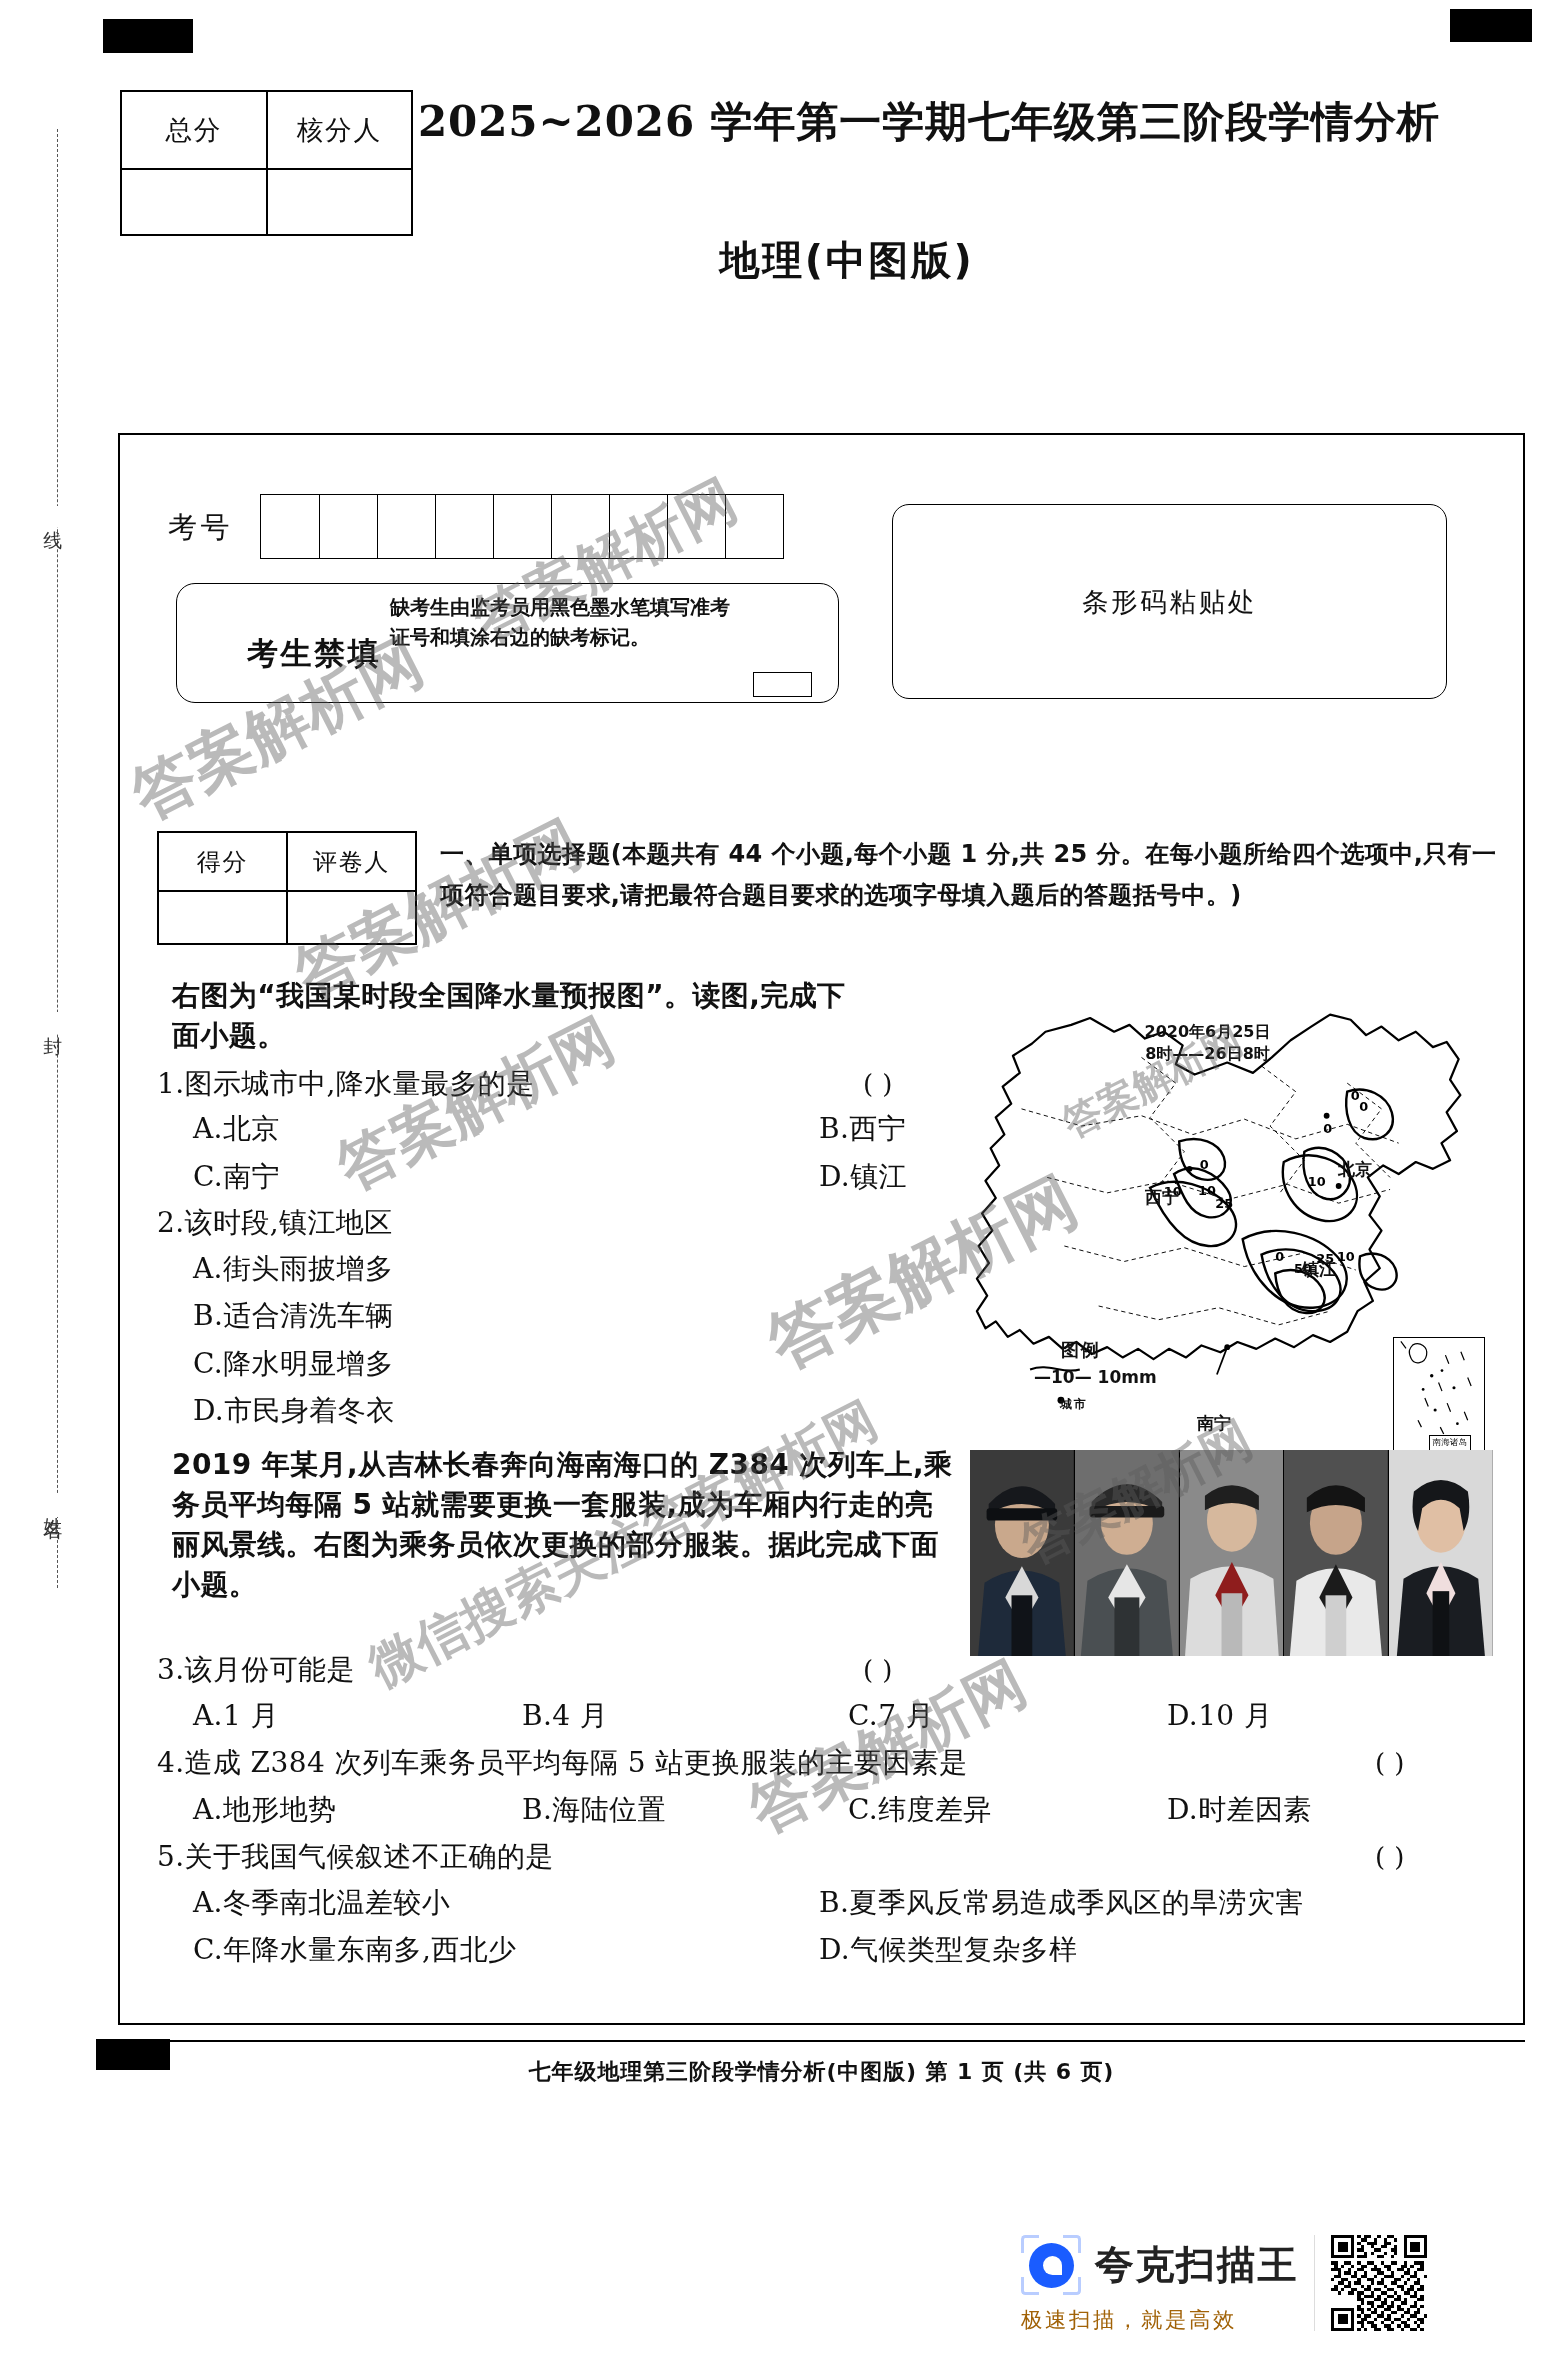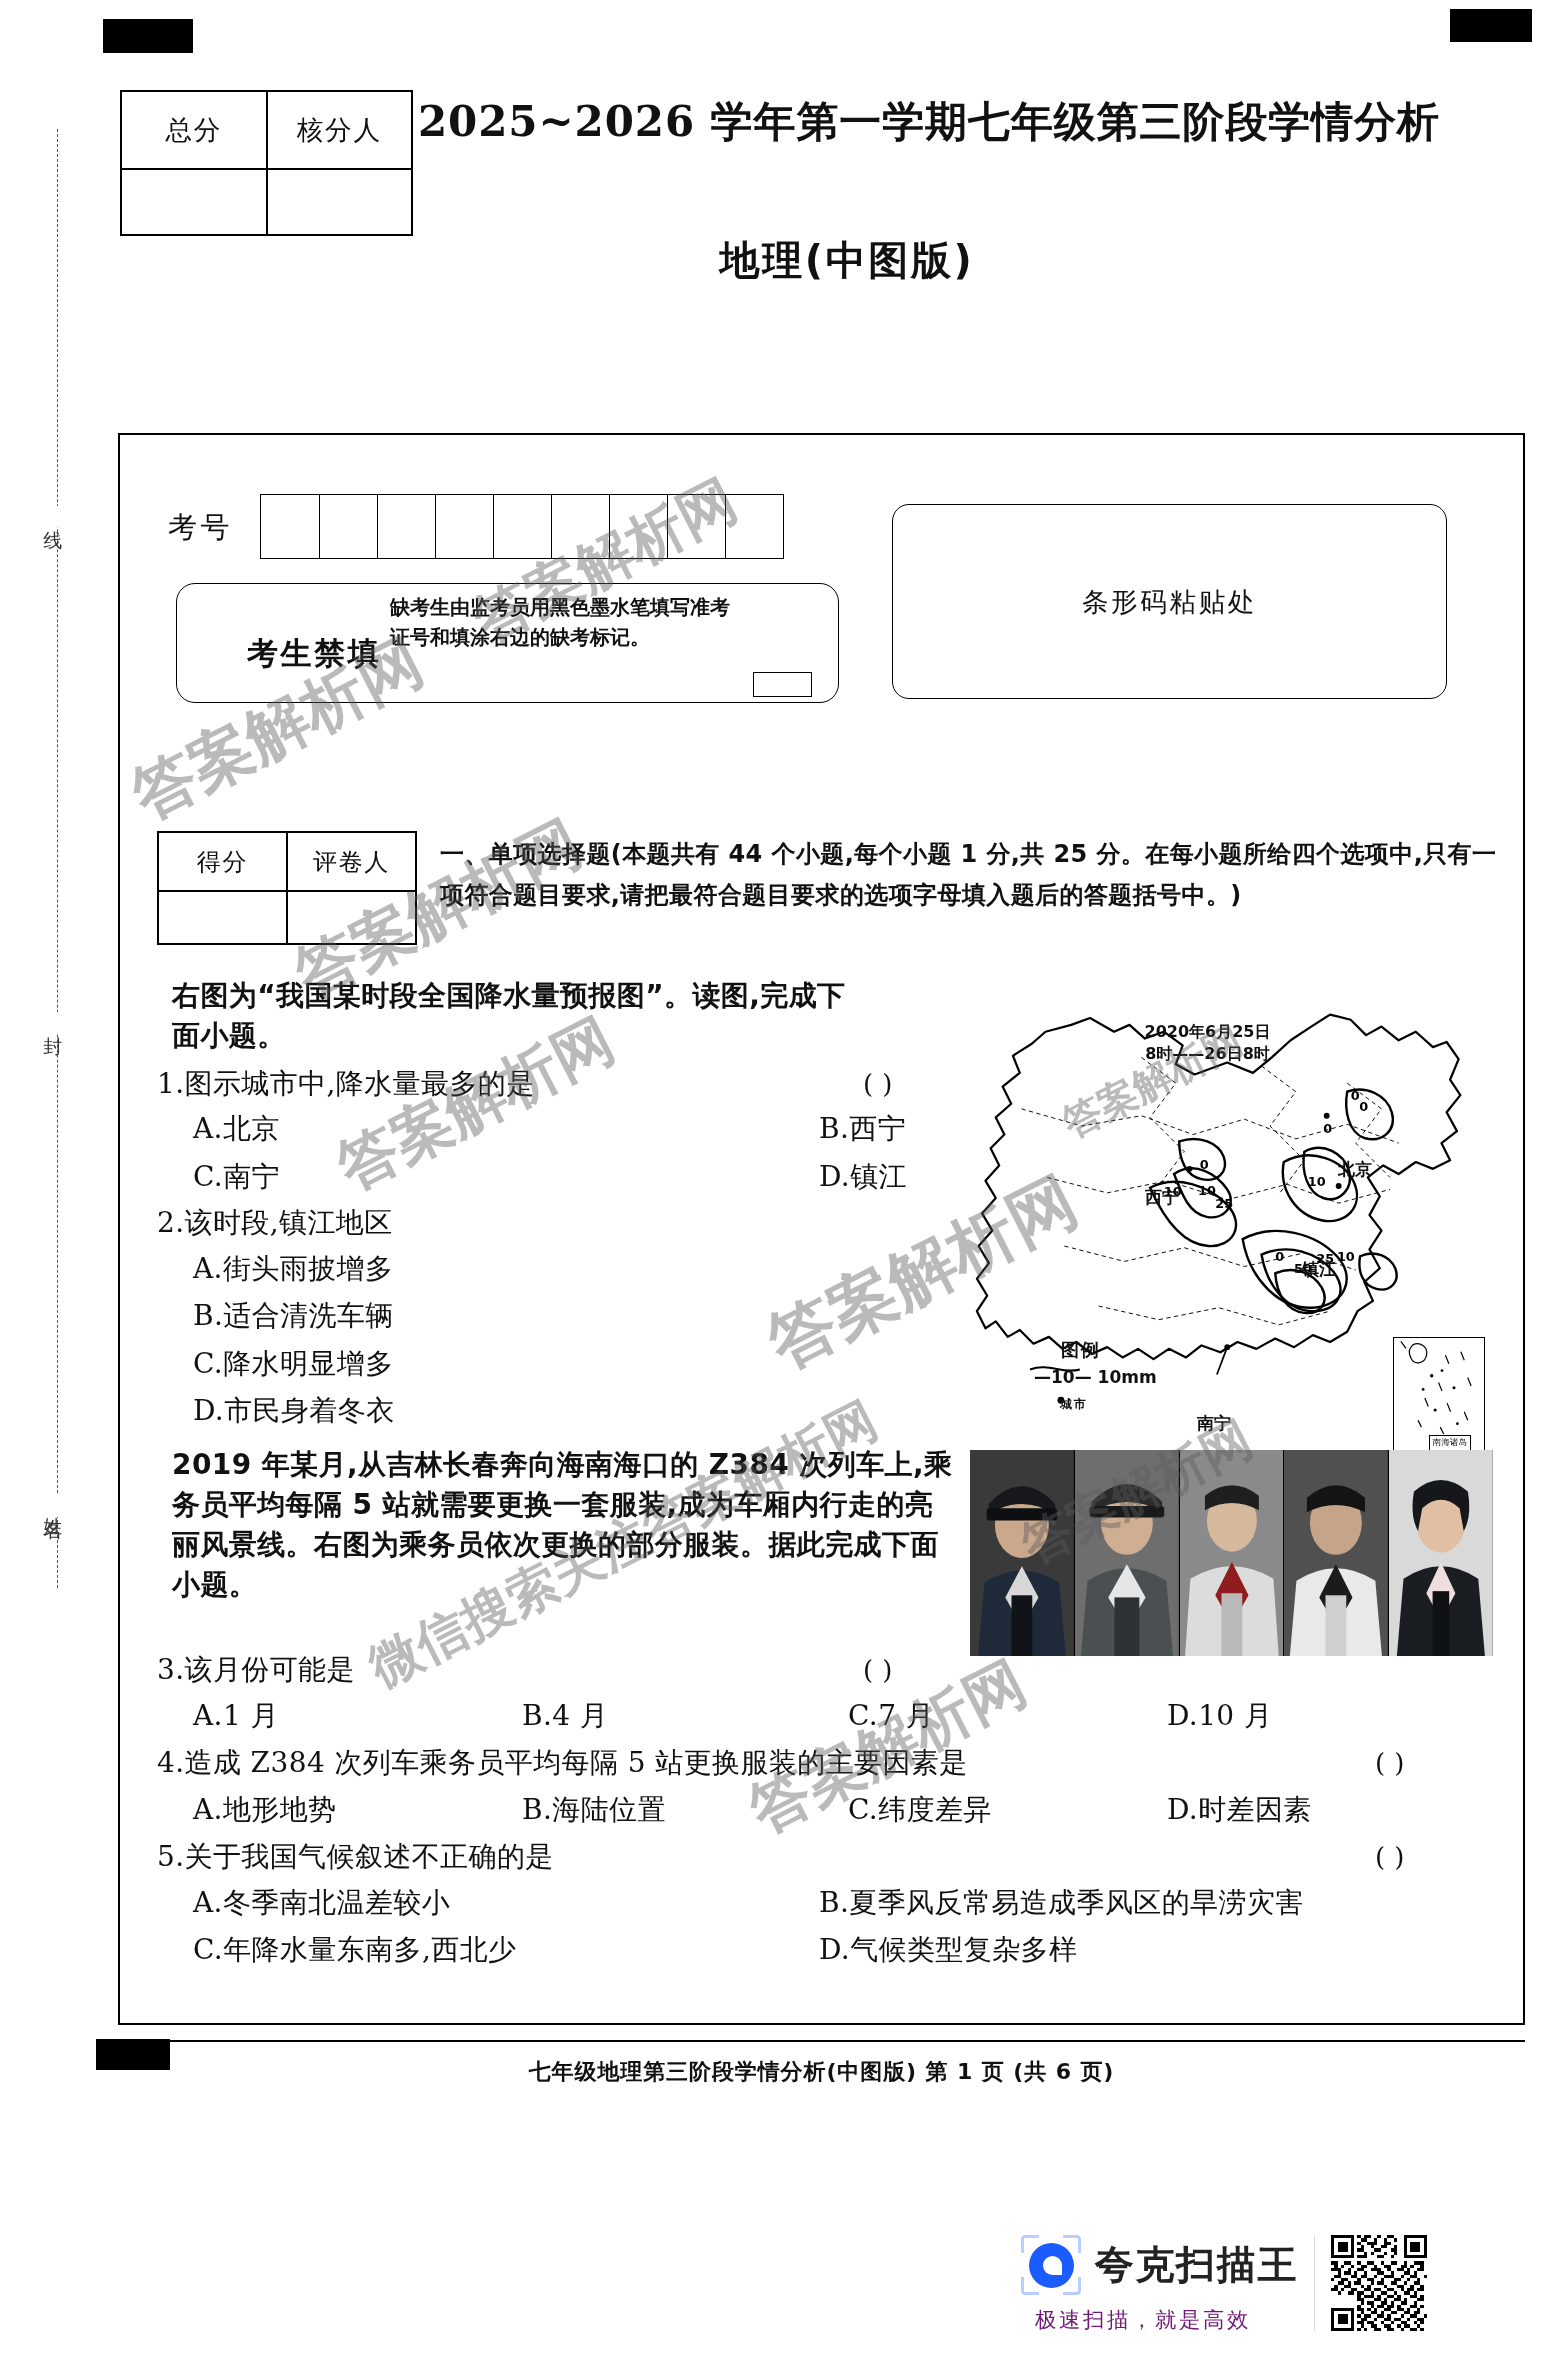--- a/index.html
+++ b/index.html
@@ -194,22 +194,22 @@
     border-radius:50%;background:#1A5CFF;}
   .logo-mark .dot{position:absolute;left:22px;top:20.6px;width:19px;height:19px;
     border-radius:50% 50% 0 50%;background:#fff;}
   .logo-mark .br{position:absolute;width:15.4px;height:15.4px;border:3.4px solid #B9CDFF;}
   .logo-mark .br.tl{left:0;top:0;border-right:none;border-bottom:none;border-radius:4.3px 0 0 0;}
   .logo-mark .br.tr{right:0;top:0;border-left:none;border-bottom:none;border-radius:0 4.3px 0 0;}
   .logo-mark .br.bl{left:0;bottom:0;border-right:none;border-top:none;border-radius:0 0 0 4.3px;}
   .logo-mark .br.br2{right:0;bottom:0;border-left:none;border-top:none;border-radius:0 0 4.3px 0;}
   .logo-name{font-size:39px;font-weight:bold;letter-spacing:1.7px;color:#222;
     font-family:"DejaVu Sans","Liberation Sans",sans-serif;}
-  .logo-tag{margin-top:10.3px;font-size:21.4px;color:#701a75;letter-spacing:2.6px;
-    font-family:Liberation Serif, serif;margin-left:14px;}
+  .logo-tag{margin-top:10.3px;font-size:21.4px;color:#a16207;letter-spacing:2.6px;
+    font-family:Liberation Serif, serif;}
   .logo-sep{width:1.7px;height:96px;background:#ddd;margin:0 15.4px;}
   .qr{width:96px;height:96px;}
 </style>
 </head>
 <body>
 
 <div class="page">
 
   <div class="regmark rm-tl"></div>
   <div class="regmark rm-tr"></div>

